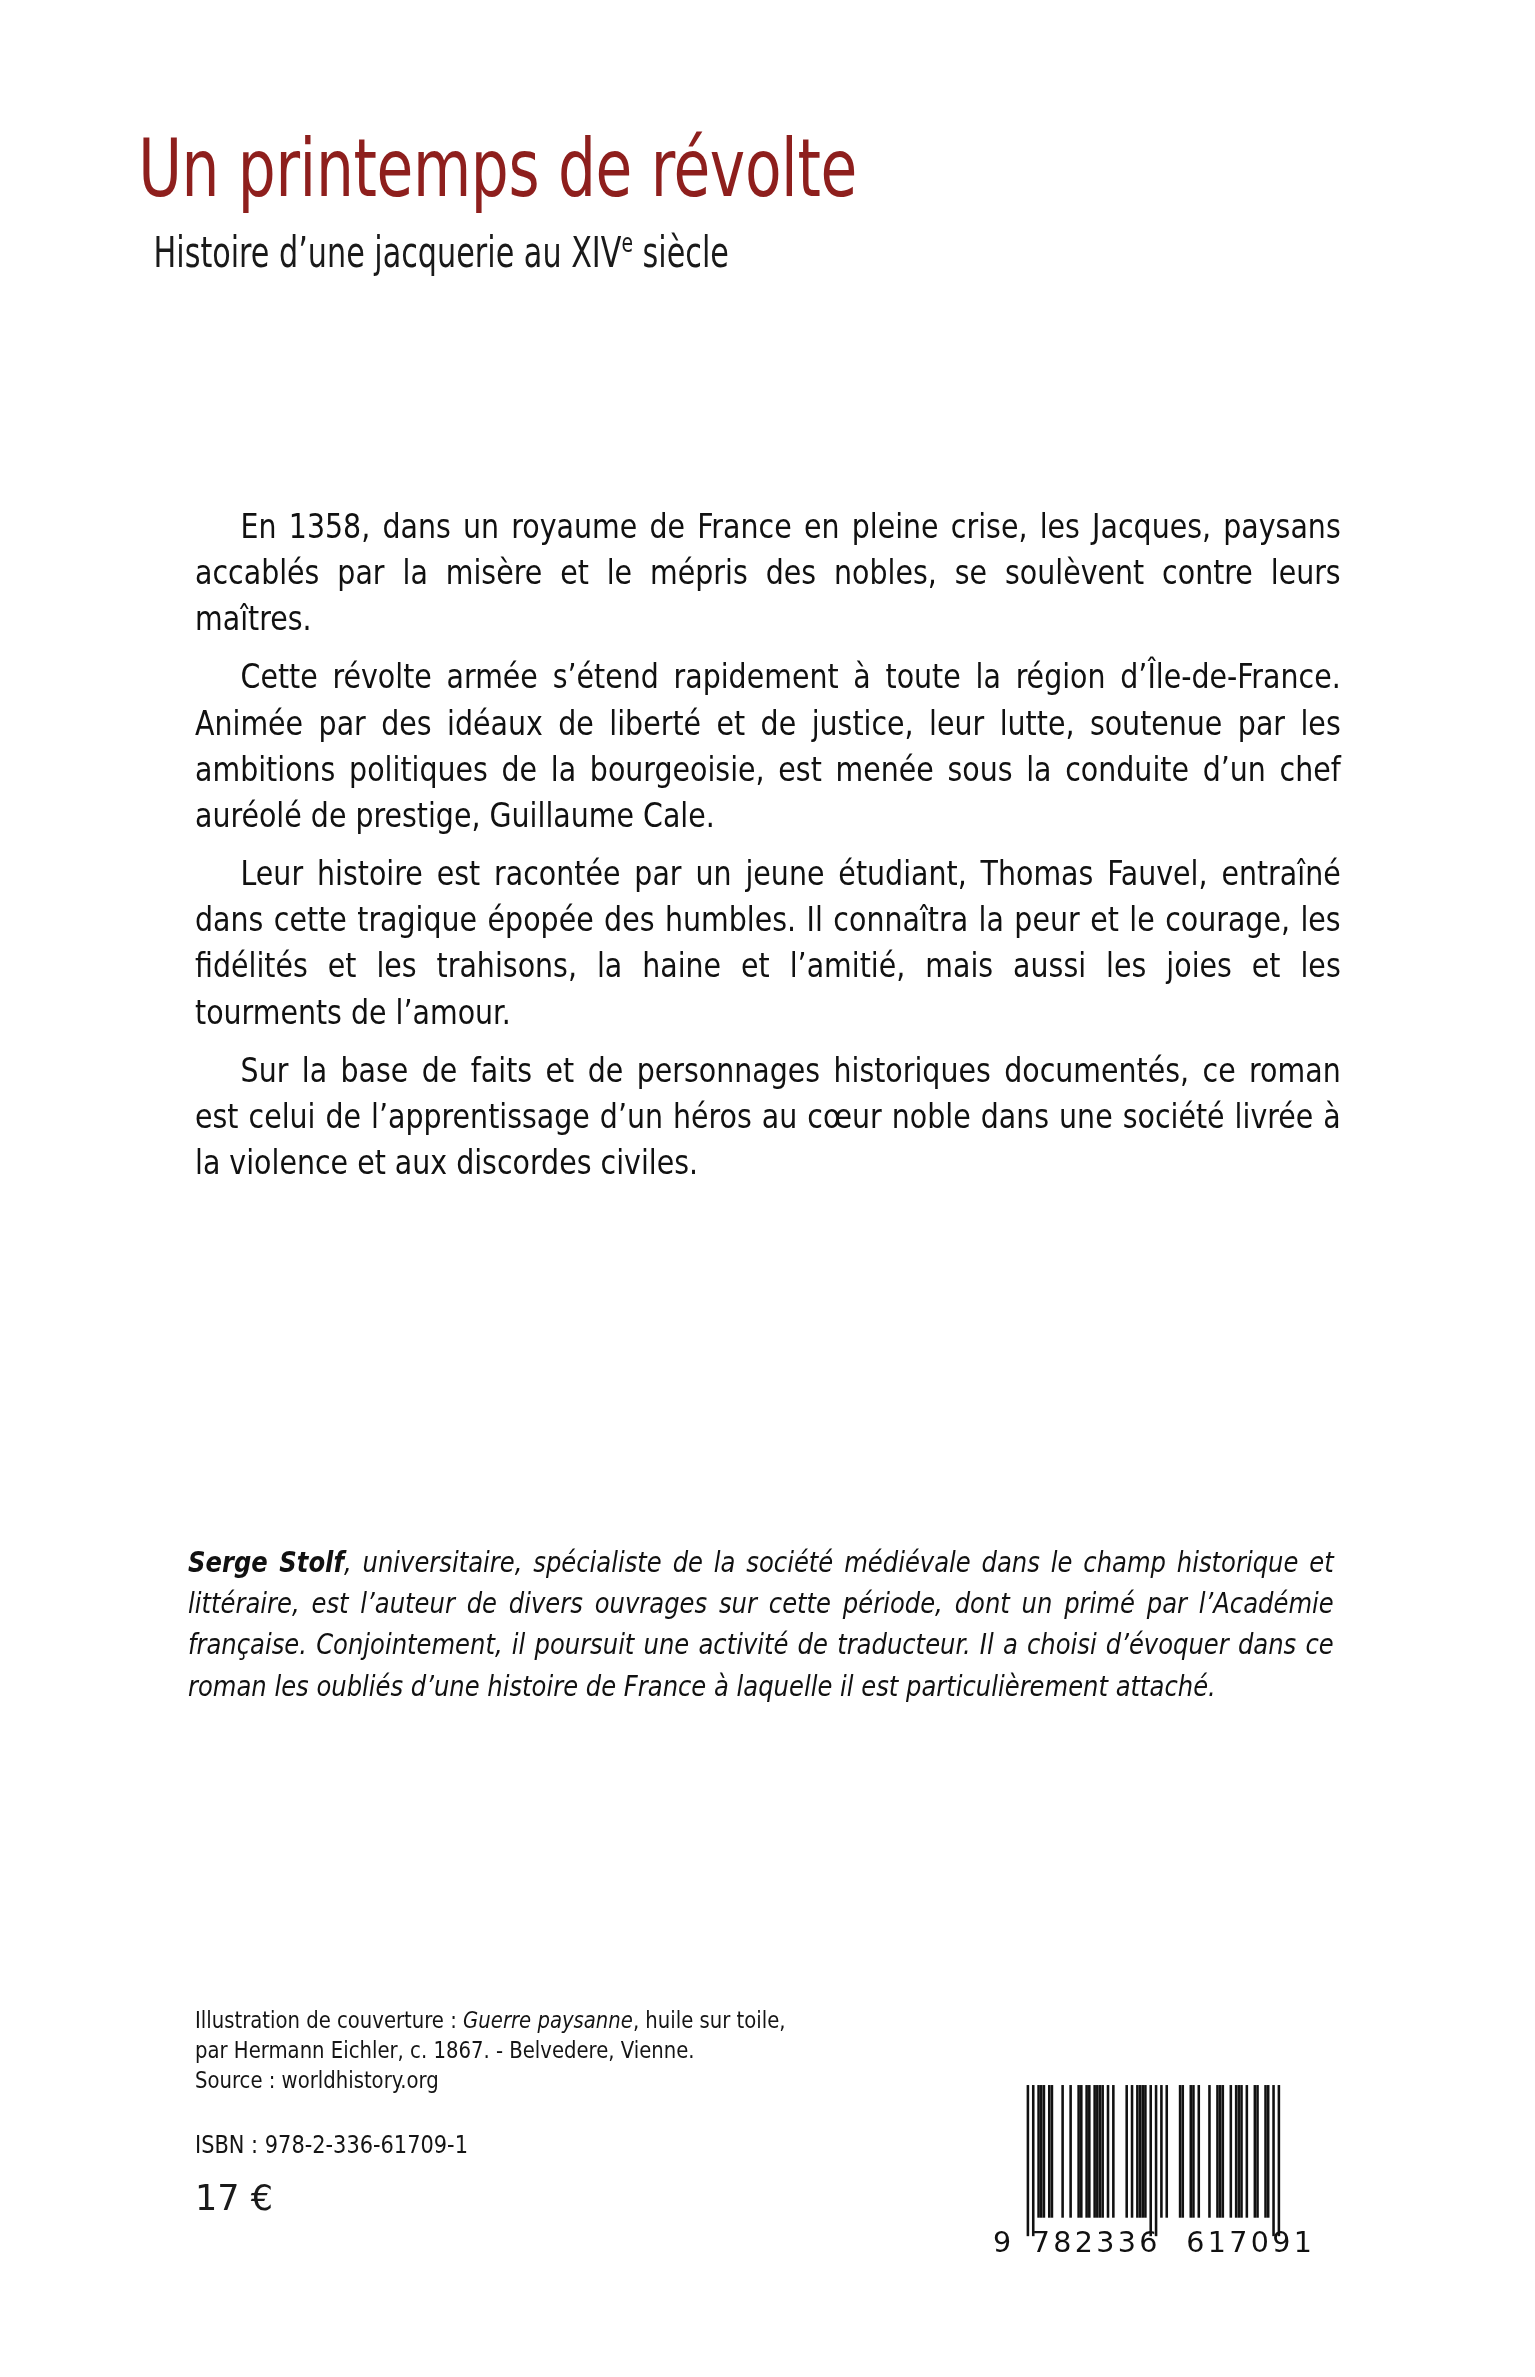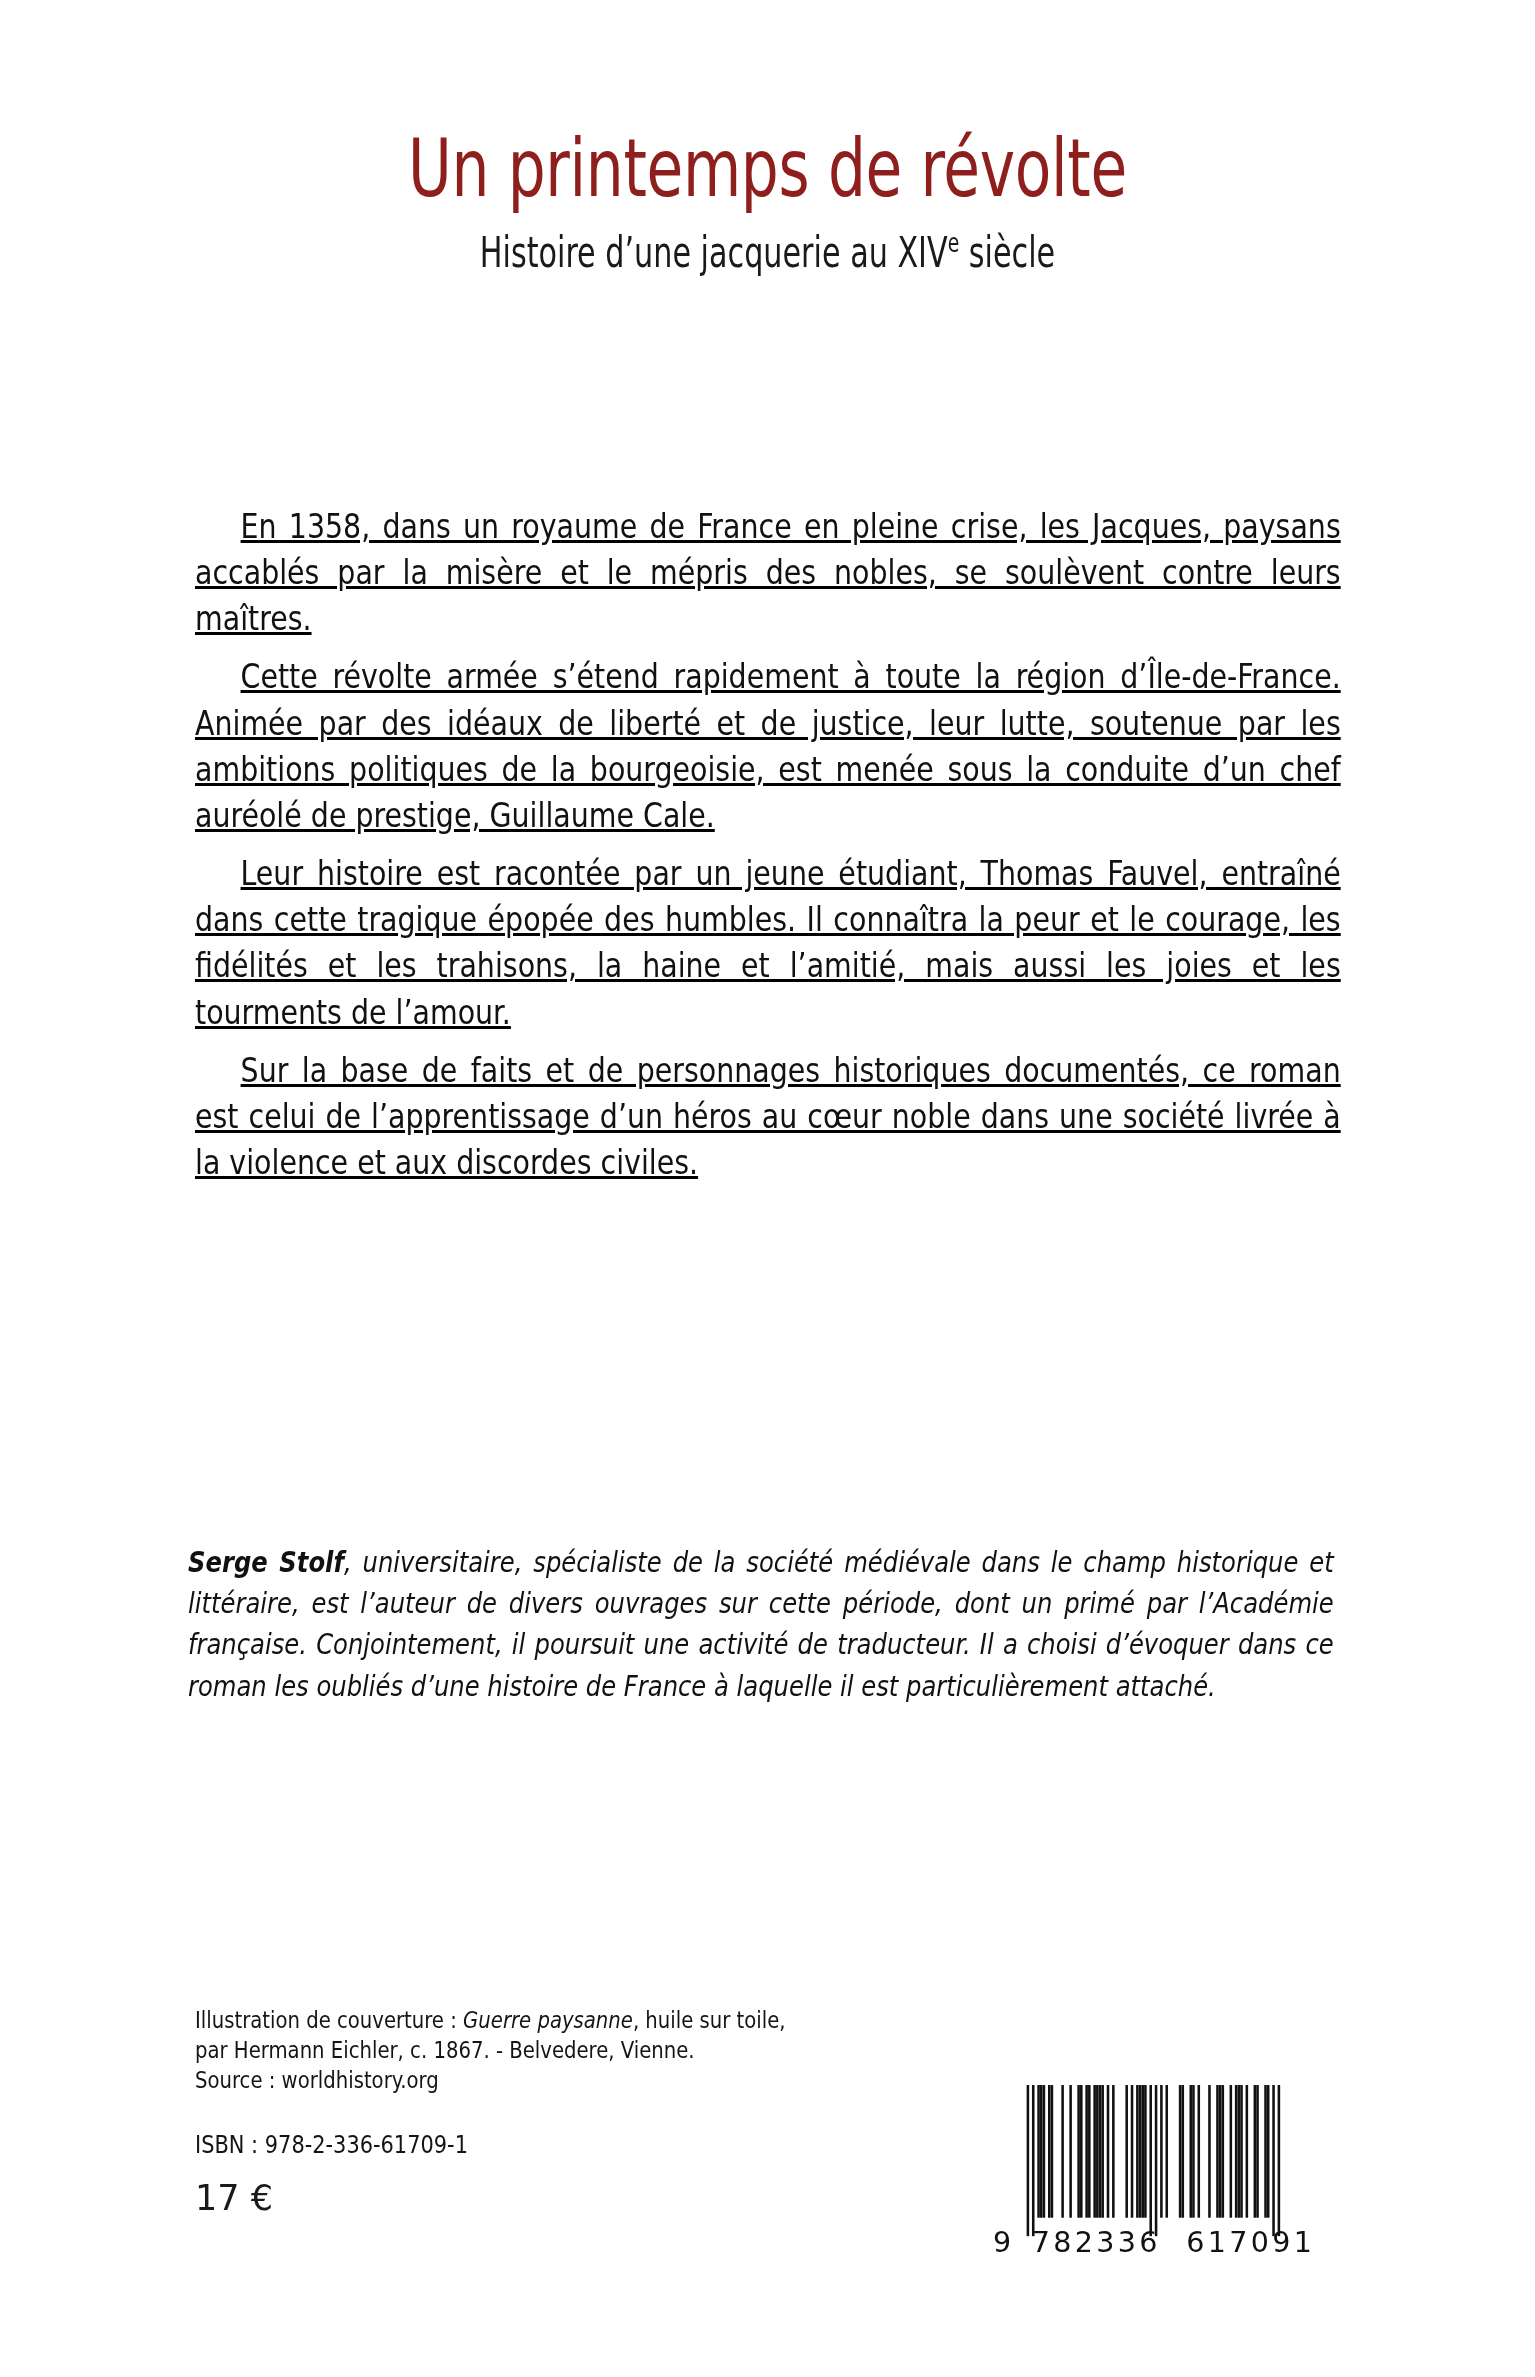--- a/index.html
+++ b/index.html
@@ -20,21 +20,21 @@
     overflow: hidden;
     box-sizing: border-box;
   }
 
   
   .title-block {
     position: absolute;
     left: 0;
     top: 126px;
     width: 1535px;
-    text-align: center;
+    text-align: left;
   }
 
   .book-title {
     font-family: "DejaVu Sans Condensed", "Liberation Sans Narrow", "Liberation Sans", sans-serif;
     font-size: 81px;
     font-weight: 400;
     line-height: 1.05;
     letter-spacing: -0.4px;
     color: #8E1F1D;
     transform: scaleX(0.82);
@@ -60,21 +60,20 @@
     vertical-align: super;
     line-height: 0;
   }
 
   
   .blurb {
     position: absolute;
     left: 195px;
     top: 503px;
     width: 1146px;
-    text-decoration: underline;
   }
 
   .blurb p {
     margin: 0 0 11.7px 0;
     font-family: "DejaVu Sans Condensed", "Liberation Sans Narrow", "Liberation Sans", sans-serif;
     font-size: 34px;
     line-height: 1.36;
     color: #111111;
     text-align: justify;
     text-indent: 49px;

